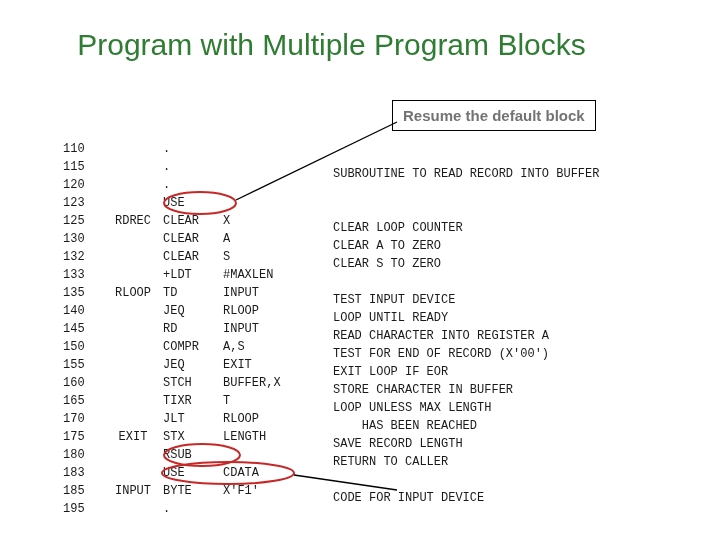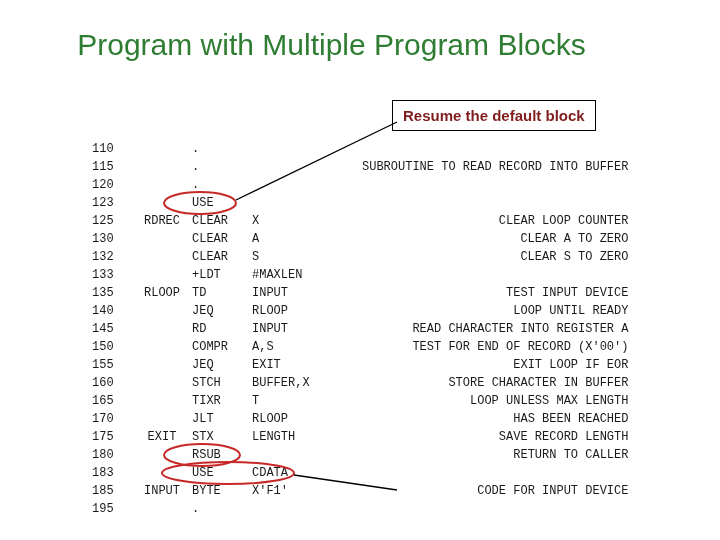--- a/index.html
+++ b/index.html
@@ -26,45 +26,45 @@
     font-size: 30px;
     color: #2e7d32;
     font-weight: 400;
   }
   .callout {
     position: absolute;
     border: 1.5px solid #000;
     background: #fff;
     font-size: 15px;
     font-weight: bold;
-    color: #7f1d1d;
+    color: #737373;
     padding: 6px 10px;
     white-space: nowrap;
   }
   .callout-top { top: 100px; left: 392px; }
   .callout-bot { top: 483px; left: 392px; }
   .code-area {
     position: absolute;
     top: 140px;
-    left: 92px;
+    left: 63px;
     font-family: "Courier New", Courier, monospace;
     font-size: 12px;
     color: #1a1a1a;
     line-height: 18px;
     white-space: pre;
   }
   .code-line {
     display: flex;
     height: 18px;
   }
   .col-num  { width: 40px; text-align: left; }
   .col-lbl  { width: 60px; text-align: center; }
   .col-op   { width: 60px; text-align: left; }
   .col-arg  { width: 110px; text-align: left; }
-  .col-cmt  { flex: 1; text-align: right; }
+  .col-cmt  { flex: 1; text-align: left; margin-top: 7px; }
   svg.overlay {
     position: absolute;
     top: 0;
     left: 0;
     width: 720px;
     height: 540px;
     pointer-events: none;
   }
 </style>
 </head>

